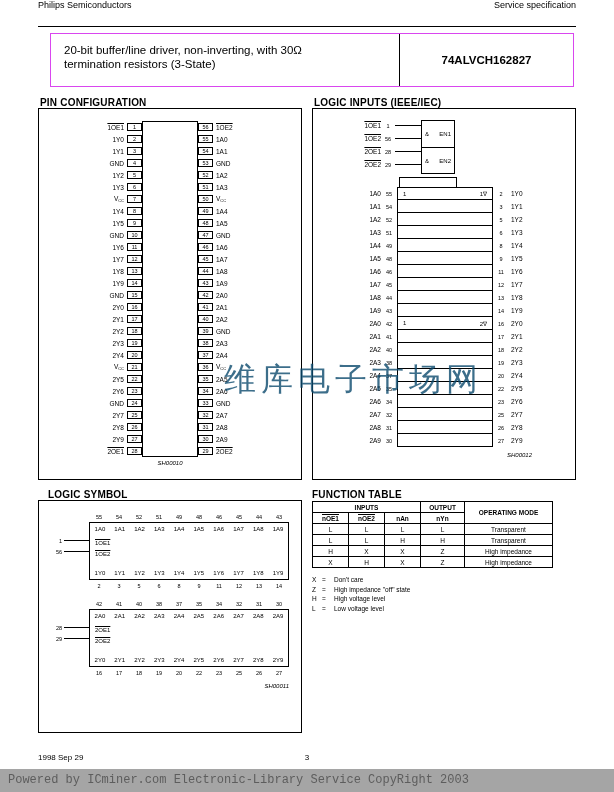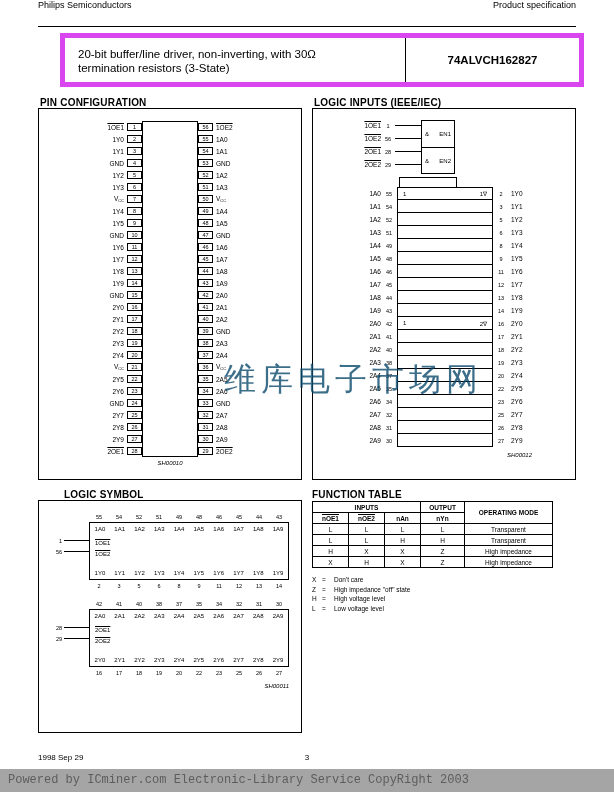--- a/index.html
+++ b/index.html
@@ -4,21 +4,21 @@
 <style>
   html,body{margin:0;padding:0;background:#e6e6e6;}
   .page{position:relative;width:614px;height:792px;background:#ffffff;margin:0 auto;
         font-family:"Liberation Sans",sans-serif;color:#000;overflow:hidden;}
 
   
   .hdr{position:absolute;left:38px;right:38px;top:0;display:flex;justify-content:space-between;font-size:9px;}
   .hdr-rule{position:absolute;left:38px;right:38px;top:26px;height:1px;background:#000;}
 
   
-  .titlebox{position:absolute;left:60px;top:33px;width:524px;height:54px;border:5px solid #d946ef;display:flex;box-sizing:border-box;}
+  .titlebox{position:absolute;left:50px;top:33px;width:524px;height:54px;border:1px solid #d946ef;display:flex;box-sizing:border-box;}
   .titlebox-l{flex:1;padding:9px 0 0 13px;font-size:11.5px;line-height:14px;}
   .titlebox-r{width:173px;border-left:1px solid #000;display:flex;align-items:center;justify-content:center;
               font-size:11.5px;font-weight:bold;}
 
   .sec-head{position:absolute;font-size:10px;font-weight:bold;letter-spacing:.2px;}
   .secbox{position:absolute;border:1px solid #000;box-sizing:border-box;}
 
   .ov{text-decoration:overline;}
   sub.vsub{font-size:4px;vertical-align:-1px;}
   .fig{font-style:italic;font-size:6px;}
@@ -93,21 +93,21 @@
   .watermark{position:absolute;left:224px;top:358px;font-size:32px;letter-spacing:5px;color:#0c4a6e;opacity:.8;
              z-index:4;pointer-events:none;font-family:"DejaVu Sans",sans-serif;white-space:nowrap;}
 </style>
 </head>
 <body>
 
 <div class="page">
 
   <div class="hdr">
     <span>Philips Semiconductors</span>
-    <span>Product specification</span>
+    <span>Service specification</span>
   </div>
   <div class="hdr-rule"></div>
 
   <div class="titlebox">
     <div class="titlebox-l">
       <div>20-bit buffer/line driver, non-inverting, with 30Ω</div>
       <div>termination resistors (3-State)</div>
     </div>
     <div class="titlebox-r">74ALVCH162827</div>
   </div>
@@ -498,21 +498,21 @@
             <span class="iec-pin">30</span>
             <span class="iec-cell"></span>
             <span class="iec-pin">27</span>
             <span class="iec-lbl iec-lbl-r">2Y9</span>
           </div>
         </div>
       <div class="fig iec-fig">SH00012</div>
     </div>
   </div>
 
-  <div class="sec-head" style="left:56px;top:489px;padding-left:8px;">LOGIC SYMBOL</div>
+  <div class="sec-head" style="left:40px;top:489px;padding-left:8px;">LOGIC SYMBOL</div>
   <div class="secbox" style="left:38px;top:500px;width:264px;height:233px;">
     <div class="ls-inner">
         <div class="ls-grp">
           <div class="ls-pins">
             <span>55</span>
             <span>54</span>
             <span>52</span>
             <span>51</span>
             <span>49</span>
             <span>48</span>

